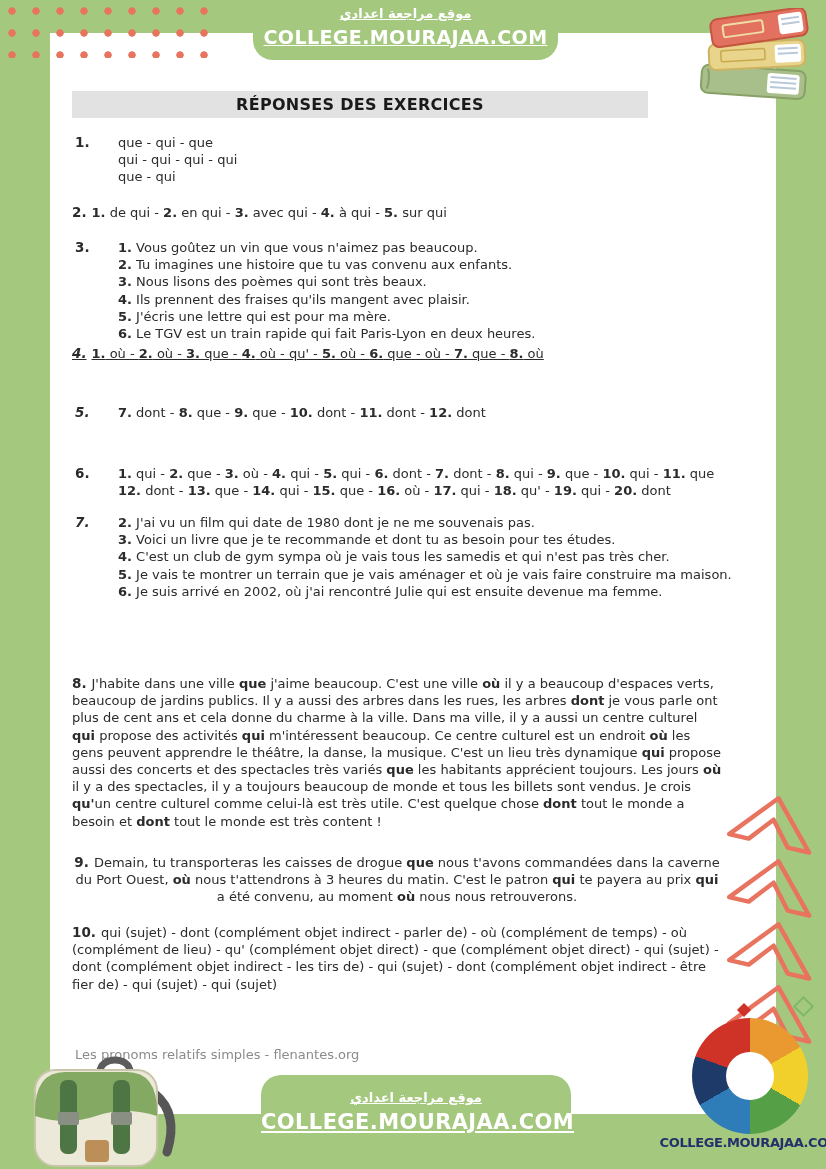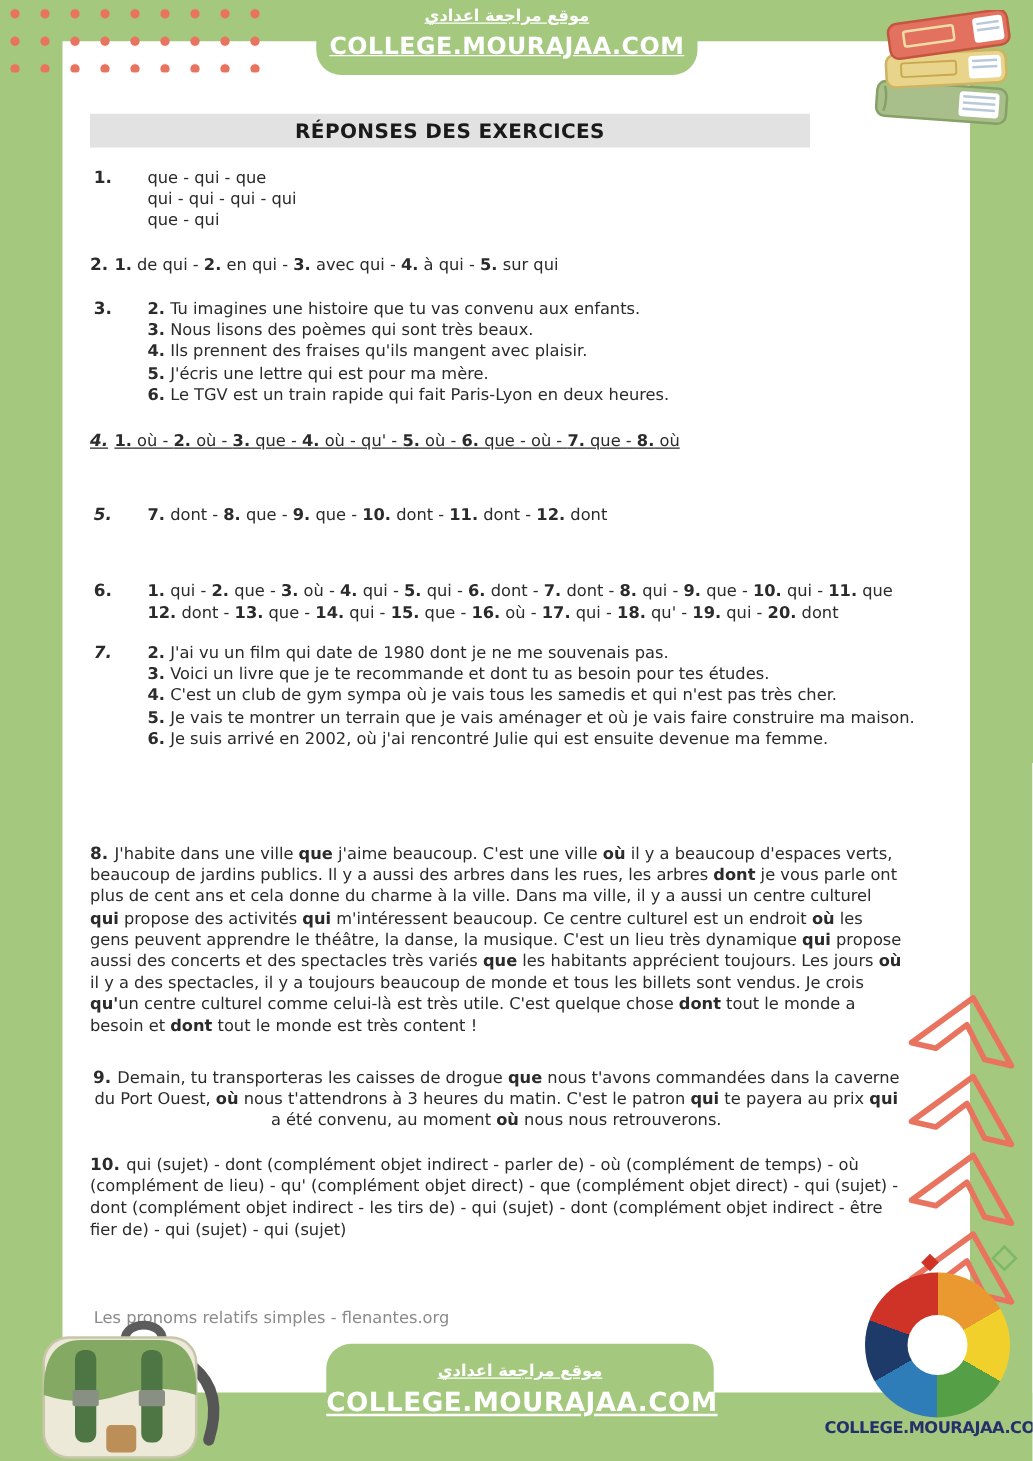--- a/index.html
+++ b/index.html
@@ -128,20 +128,21 @@
     </div>
 </div>
 
 <div class="item para" style="top:204px;">
   <span class="num-inline">2.</span><span class="inline-rich"><div class="rline"><span class="b">1.</span><span> de qui - </span><span class="b">2.</span><span> en qui - </span><span class="b">3.</span><span> avec qui - </span><span class="b">4.</span><span> à qui - </span><span class="b">5.</span><span> sur qui</span></div></span>
 </div>
 
 <div class="item hang" style="top:239px;">
   <span class="num">3.</span>
   <div class="content">
+      <div class="rline"><span class="b">1.</span><span> Vous goûtez un vin que vous n'aimez pas beaucoup.</span></div>
       <div class="rline"><span class="b">2.</span><span> Tu imagines une histoire que tu vas convenu aux enfants.</span></div>
       <div class="rline"><span class="b">3.</span><span> Nous lisons des poèmes qui sont très beaux.</span></div>
       <div class="rline"><span class="b">4.</span><span> Ils prennent des fraises qu'ils mangent avec plaisir.</span></div>
       <div class="rline"><span class="b">5.</span><span> J'écris une lettre qui est pour ma mère.</span></div>
       <div class="rline"><span class="b">6.</span><span> Le TGV est un train rapide qui fait Paris-Lyon en deux heures.</span></div>
     </div>
 </div>
 
 <div class="item para" style="top:345px;text-decoration:underline;">
   <span class="num-inline it">4.</span><span class="inline-rich"><div class="rline"><span class="b">1.</span><span> où - </span><span class="b">2.</span><span> où - </span><span class="b">3.</span><span> que - </span><span class="b">4.</span><span> où - qu' - </span><span class="b">5.</span><span> où - </span><span class="b">6.</span><span> que - où - </span><span class="b">7.</span><span> que - </span><span class="b">8.</span><span> où</span></div></span>

